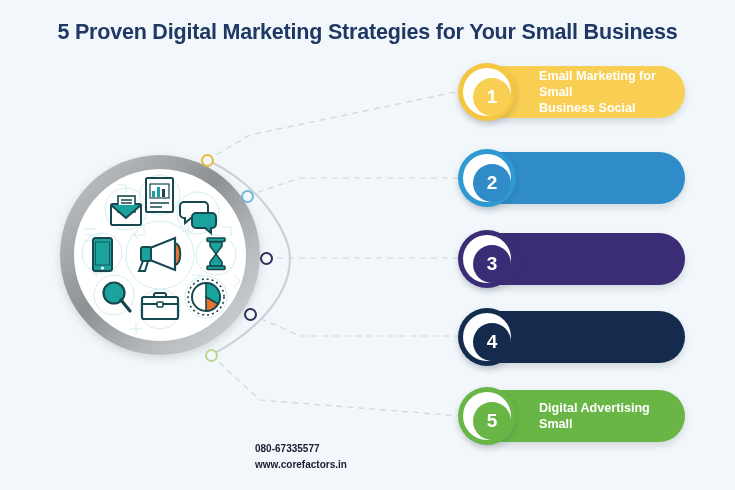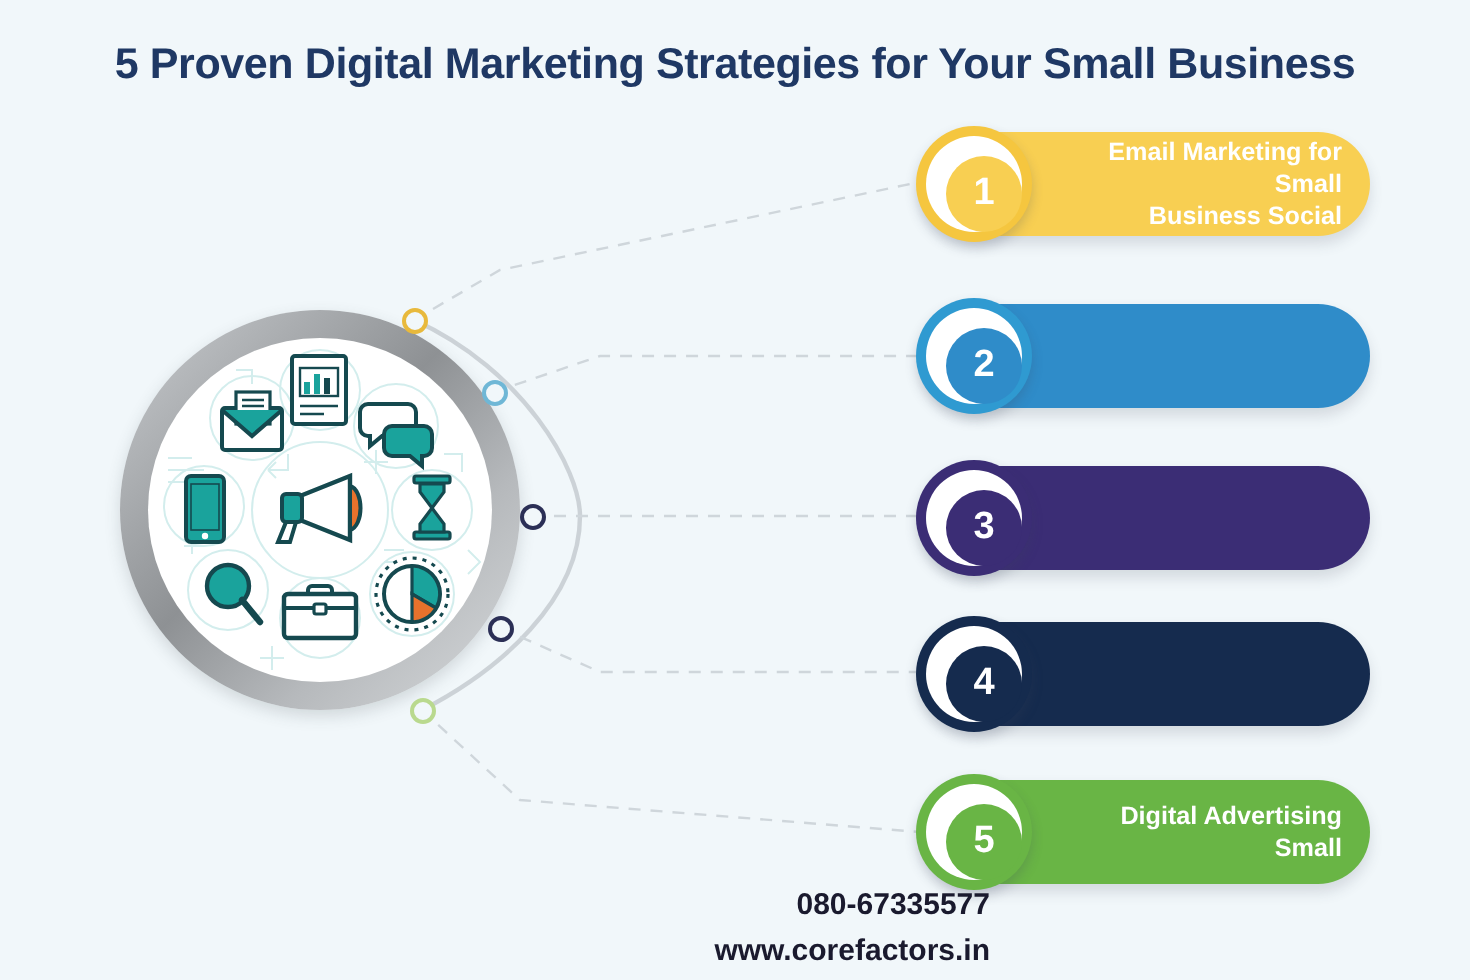--- a/index.html
+++ b/index.html
@@ -47,21 +47,21 @@
   
   .bar{
     position:absolute;height:52px;
     border-radius:26px;
     box-shadow:0 4px 7px rgba(60,70,90,.16);
     box-sizing:border-box;
   }
   .bar-text{
     position:absolute;left:76px;top:0;right:14px;height:52px;
     display:flex;flex-direction:column;justify-content:center;
-    color:#ffffff;font-size:12.6px;font-weight:bold;line-height:1.28;text-align:right;
+    color:#ffffff;font-size:12.6px;font-weight:bold;line-height:1.28;
   }
   .badge{
     position:absolute;width:58px;height:58px;border-radius:50%;
     left:-5px;top:-3px;
     box-sizing:border-box;
     box-shadow:0 3px 6px rgba(60,70,90,.22);
   }
   .badge-white{
     position:absolute;left:5px;top:5px;width:48px;height:48px;
     border-radius:50%;background:#ffffff;box-sizing:border-box;
@@ -70,22 +70,22 @@
     position:absolute;left:10px;top:10px;width:38px;height:38px;
     border-radius:50%;
     display:flex;align-items:center;justify-content:center;
     color:#ffffff;font-size:19px;font-weight:bold;
     box-sizing:border-box;
   }
 
   
   .footer{
     position:absolute;left:255px;top:441px;width:240px;
-    text-align:right;color:#1a1a2e;
-    font-size:15px;font-weight:bold;line-height:1.55;
+    text-align:left;color:#1a1a2e;
+    font-size:10px;font-weight:bold;line-height:1.55;
   }
   .footer div{white-space:nowrap;}
 </style>
 </head>
 <body>
 
 <div id="stage">
 
   <div class="title">5 Proven Digital Marketing Strategies for Your Small Business</div>
 

